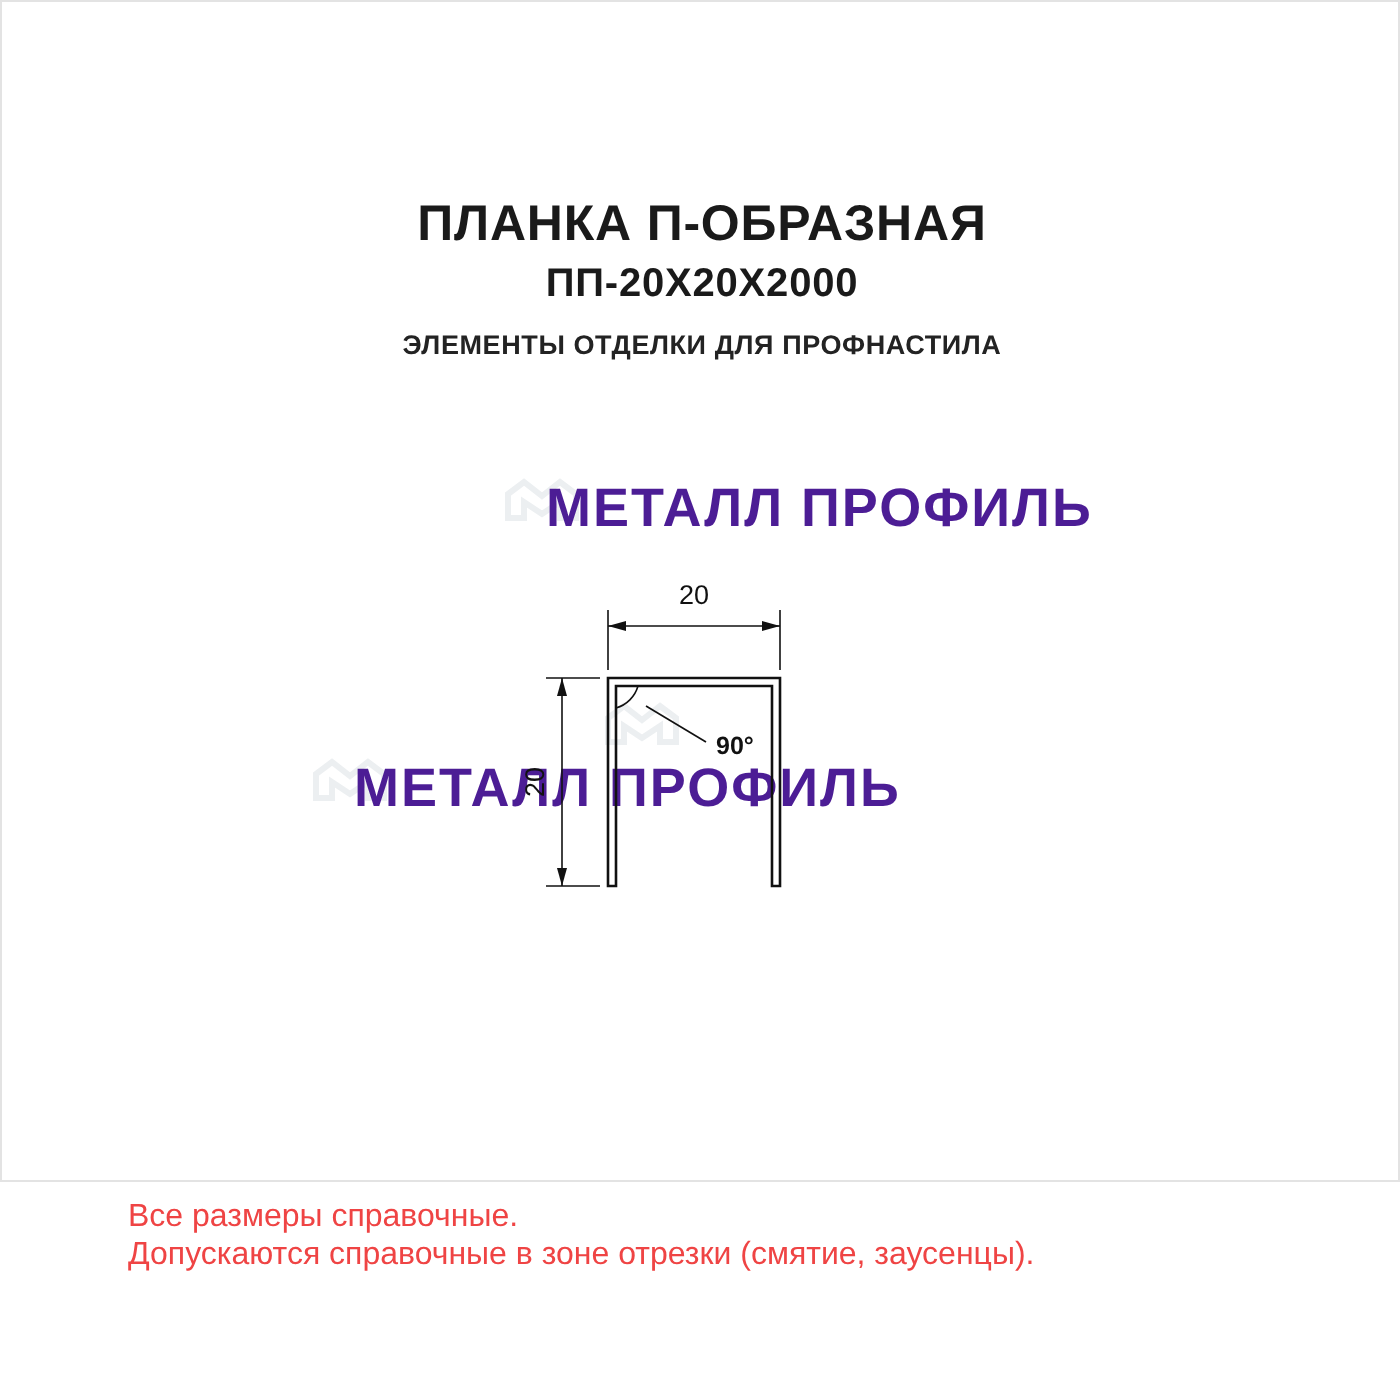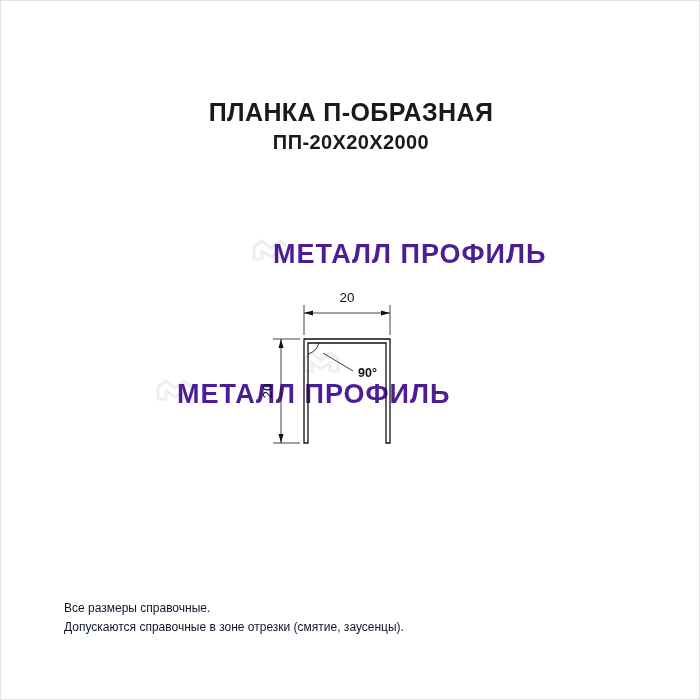--- a/index.html
+++ b/index.html
@@ -10,21 +10,21 @@
     width: 700px;
     height: 700px;
     background: #ffffff;
     font-family: "Liberation Sans", sans-serif;
     color: #1a1a1a;
     overflow: hidden;
   }
   .page {
     position: relative;
     width: 700px;
-    height: 700px;
+    height: 591px;
     box-sizing: border-box;
     border: 1px solid #e3e3e3;
   }
   .title-block {
     position: absolute;
     top: 96px;
     left: 0;
     width: 700px;
     text-align: center;
   }
@@ -76,23 +76,23 @@
     letter-spacing: 1px;
   }
   .wm-logo {
     position: absolute;
     pointer-events: none;
   }
   .notes {
     position: absolute;
     left: 63px;
     top: 598px;
-    font-size: 12px;
+    font-size: 16px;
     line-height: 19px;
-    color: #0f172a;
+    color: #ef4444;
   }
   .dim-text {
     font-size: 13.5px;
     fill: #111;
     font-family: "Liberation Sans", sans-serif;
   }
   .angle-text {
     font-size: 12.5px;
     fill: #111;
     font-weight: bold;
@@ -100,20 +100,21 @@
   }
 </style>
 </head>
 <body>
 
 <div class="page">
 
   <div class="title-block">
     <div class="title-line1">ПЛАНКА П-ОБРАЗНАЯ</div>
     <div class="title-line2">ПП-20Х20Х2000</div>
+    <div class="subtitle">ЭЛЕМЕНТЫ ОТДЕЛКИ ДЛЯ ПРОФНАСТИЛА</div>
   </div>
 
   <svg class="wm-logo" style="left:250px; top:236px;" width="40" height="32" viewBox="0 0 40 32">
     <path d="M3 22 L3 10 L11 4 L20 11 L29 4 L37 10 L37 22 L29 22 L29 14 L20 20 L11 14 L11 22 Z" fill="none" stroke="#eceff1" stroke-width="3"></path>
   </svg>
   <div class="watermark wm1">МЕТАЛЛ ПРОФИЛЬ</div>
 
   <svg class="wm-logo" style="left:154px; top:376px;" width="40" height="32" viewBox="0 0 40 32">
     <path d="M3 22 L3 10 L11 4 L20 11 L29 4 L37 10 L37 22 L29 22 L29 14 L20 20 L11 14 L11 22 Z" fill="none" stroke="#eceff1" stroke-width="3"></path>
   </svg>

